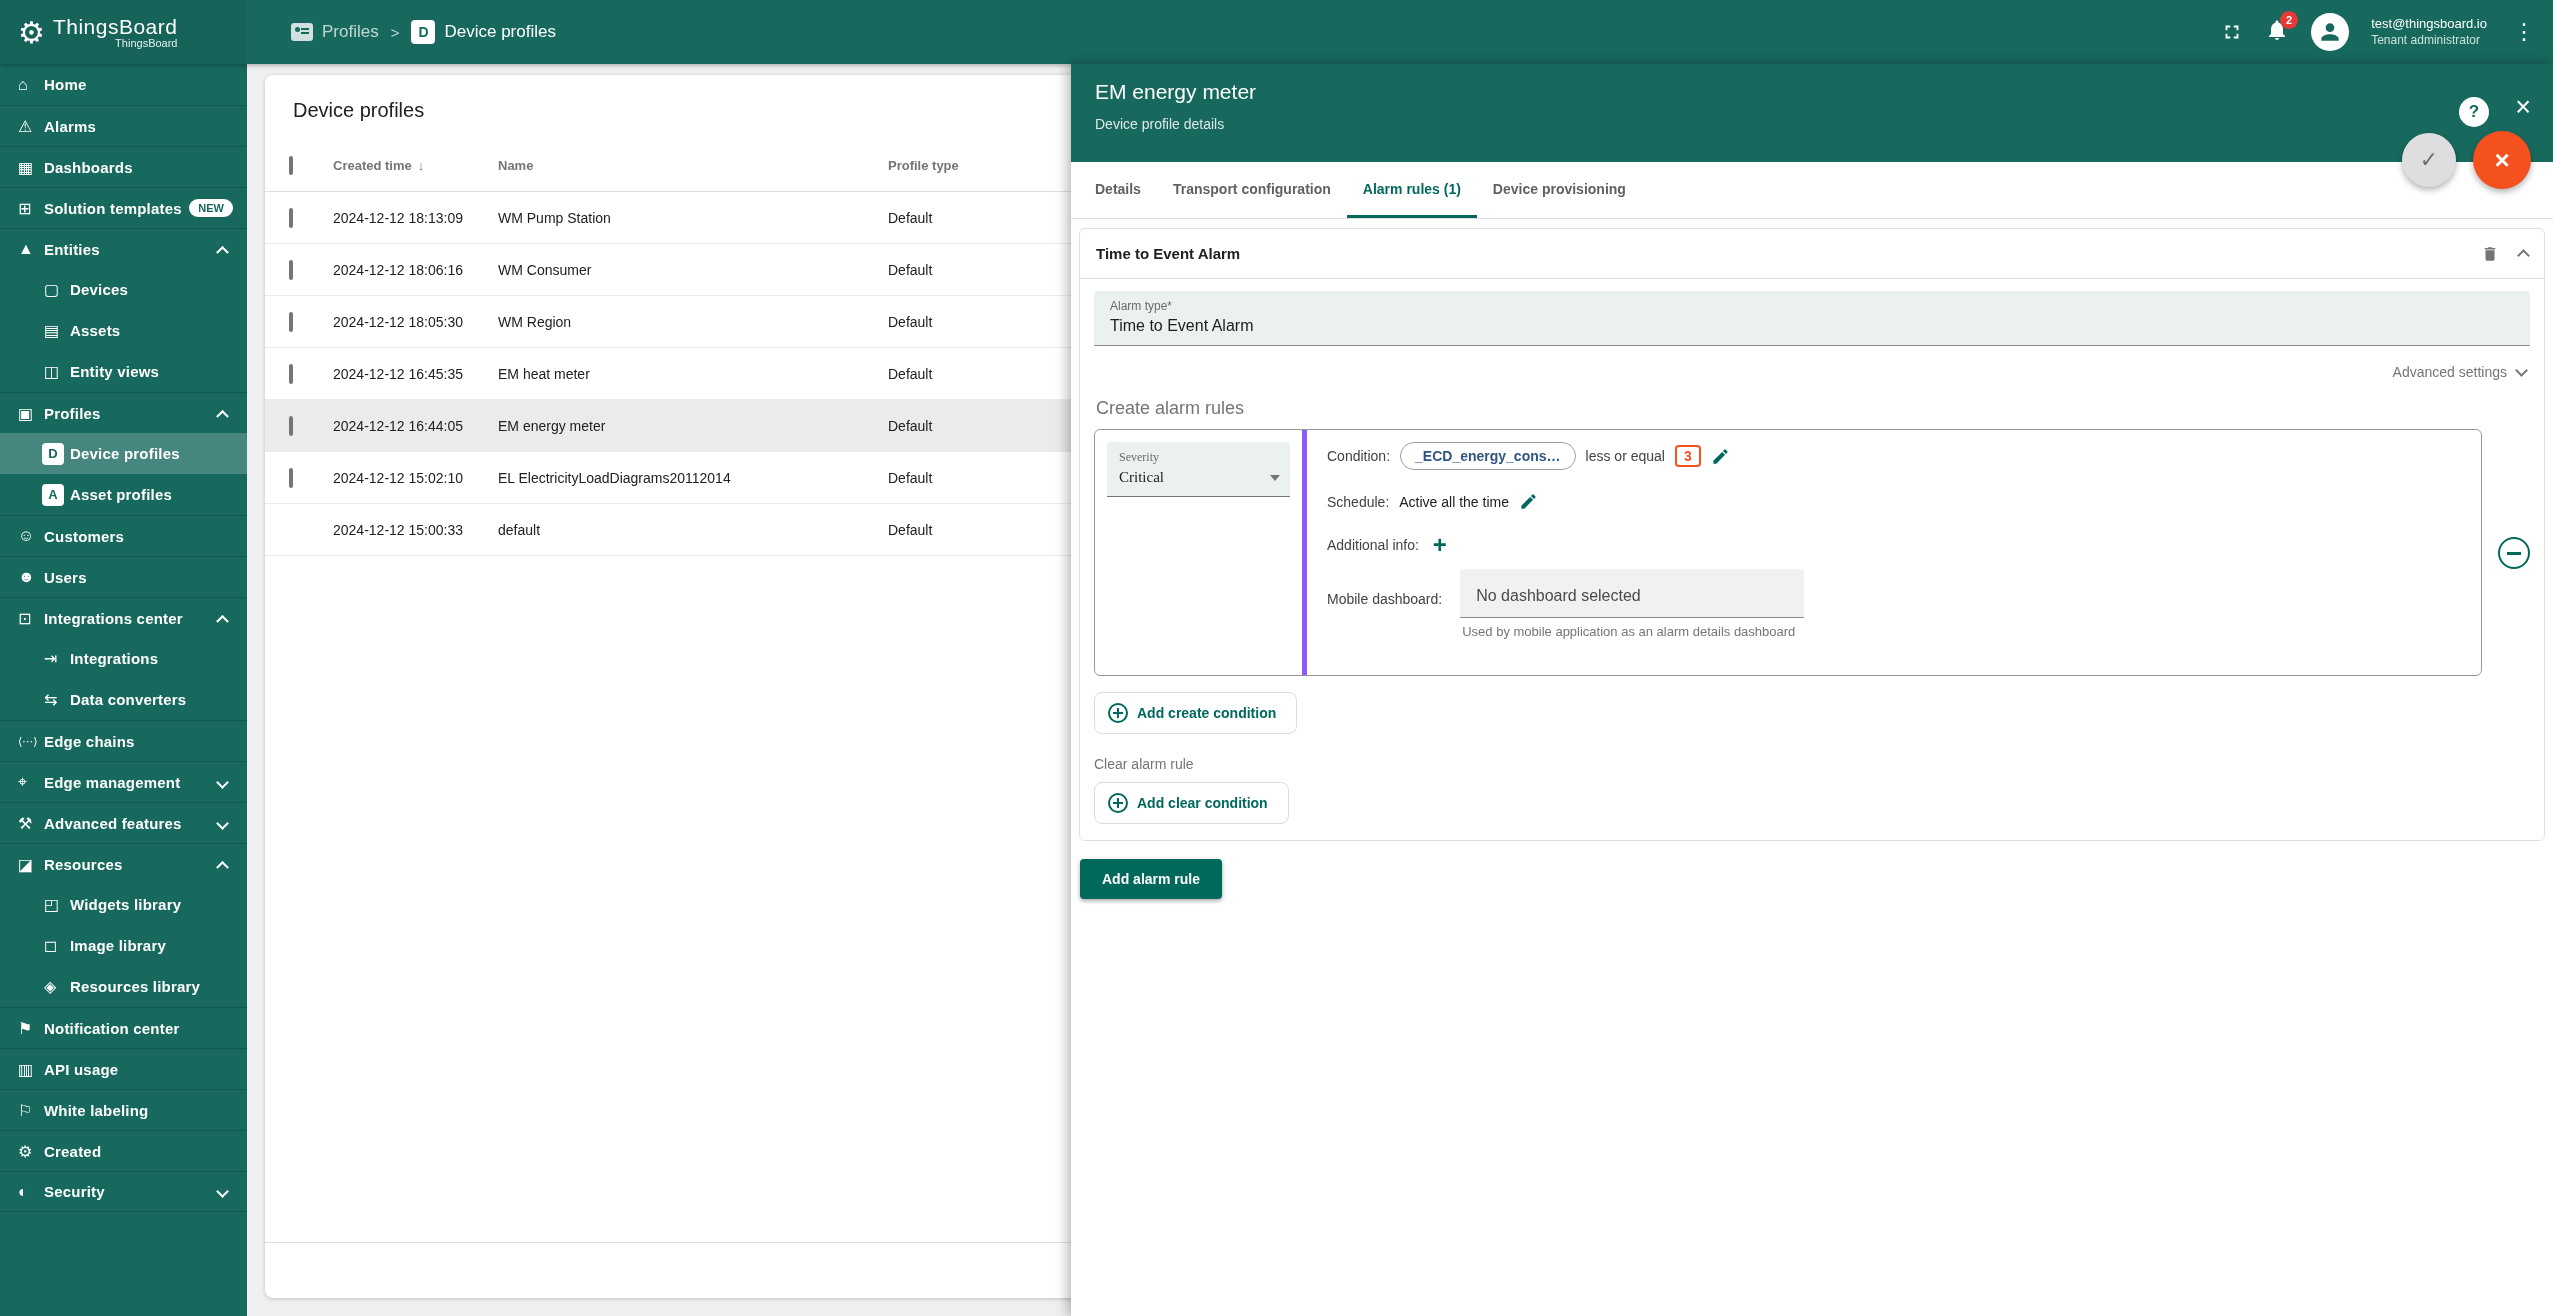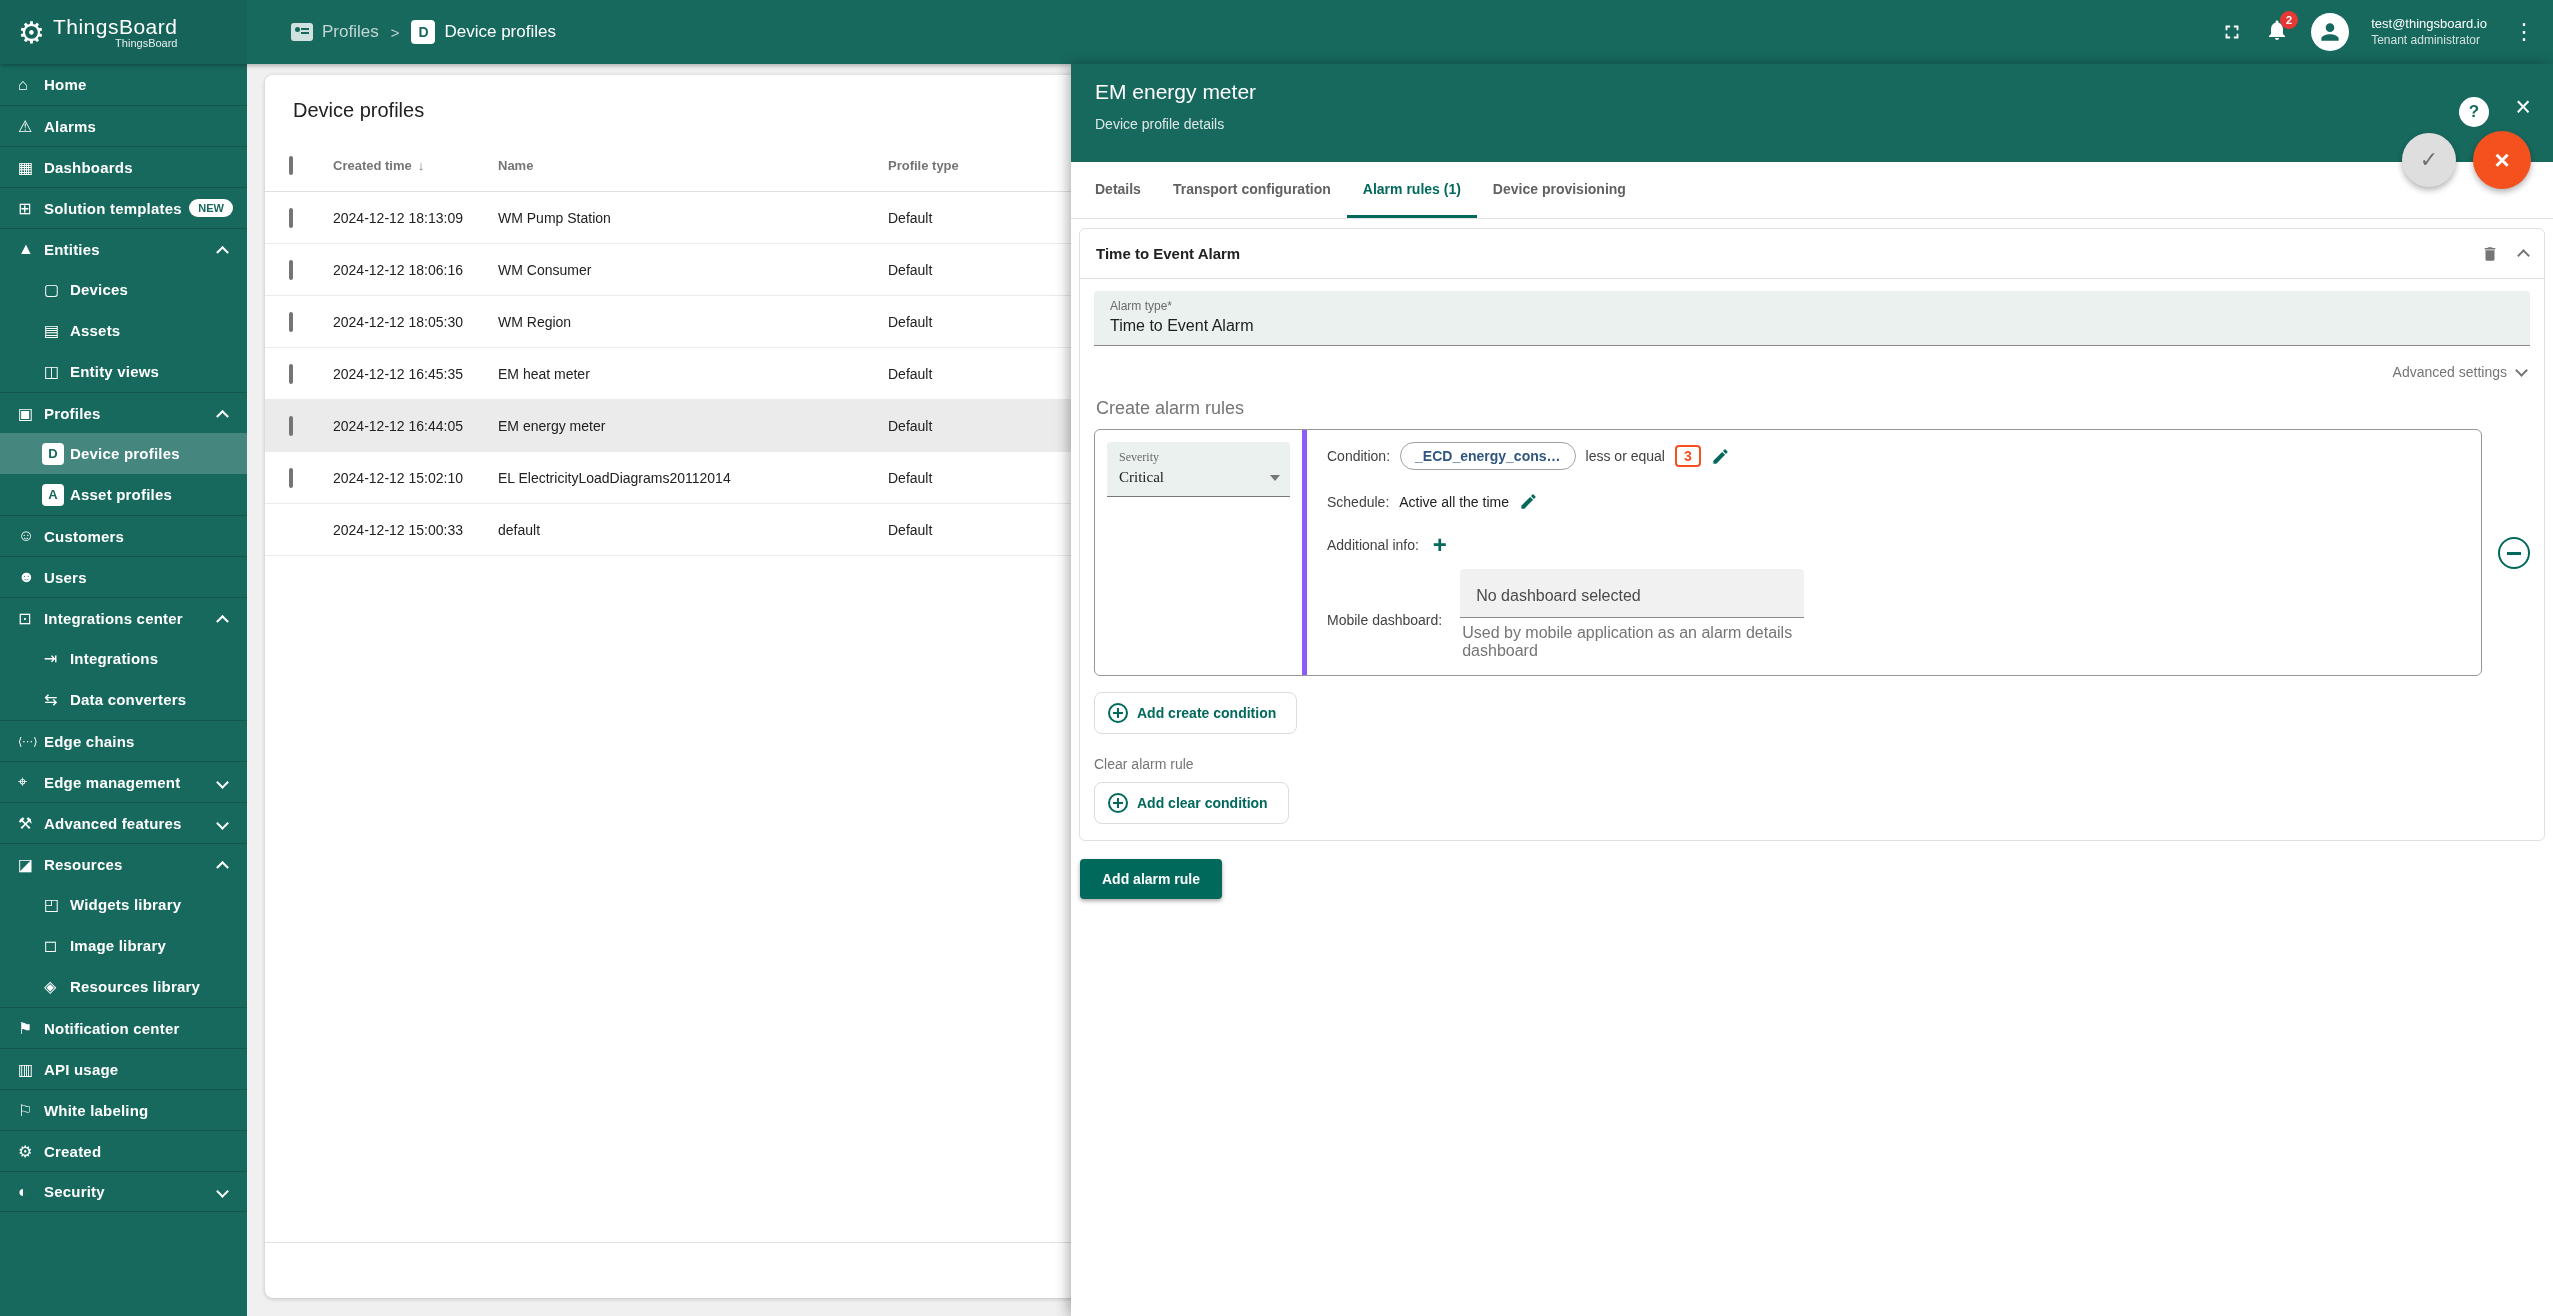--- a/index.html
+++ b/index.html
@@ -160,21 +160,21 @@
   .row-m { margin-top:22px; display:flex; align-items:center; gap:10px; }
   .dark-val { color:#212121; font-size:14px; }
   .plus-icon { color:#00695c; font-size:24px; font-weight:bold; line-height:1;
     margin-left:4px; }
   .mob-row { margin-top:12px; display:flex; align-items:flex-end; gap:18px; }
   .mob-label { font-size:14px; color:#424242; margin-bottom:32px; }
   .mob-fld-wrap { width:344px; }
   .mob-fld { background:#f1f1f1; border-bottom:1px solid #8a8a8a;
     padding:18px 16px 12px 16px; font-size:16px; color:#4a4a4a;
     border-radius:4px 4px 0 0; }
-  .hint { font-size:16px; color:#757575; margin-top:6px; padding-left:2px; }
+  .hint { font-size:13px; color:#757575; margin-top:6px; padding-left:2px; }
   .circle-minus { width:32px; height:32px; border:2px solid #00695c;
     border-radius:50%; position:relative; flex:0 0 auto; }
   .circle-minus::after { content:""; position:absolute; left:7px; top:13px;
     width:14px; height:3px; background:#00695c; }
 
   .outline-btn { display:inline-flex; align-items:center; gap:9px;
     border:1px solid #dcdcdc; border-radius:8px; padding:10px 20px 10px 13px;
     color:#00695c; font-size:14px; font-weight:bold; background:#fff;
     margin-top:16px; }
   .circle-plus { width:20px; height:20px; border:2px solid #00695c;

